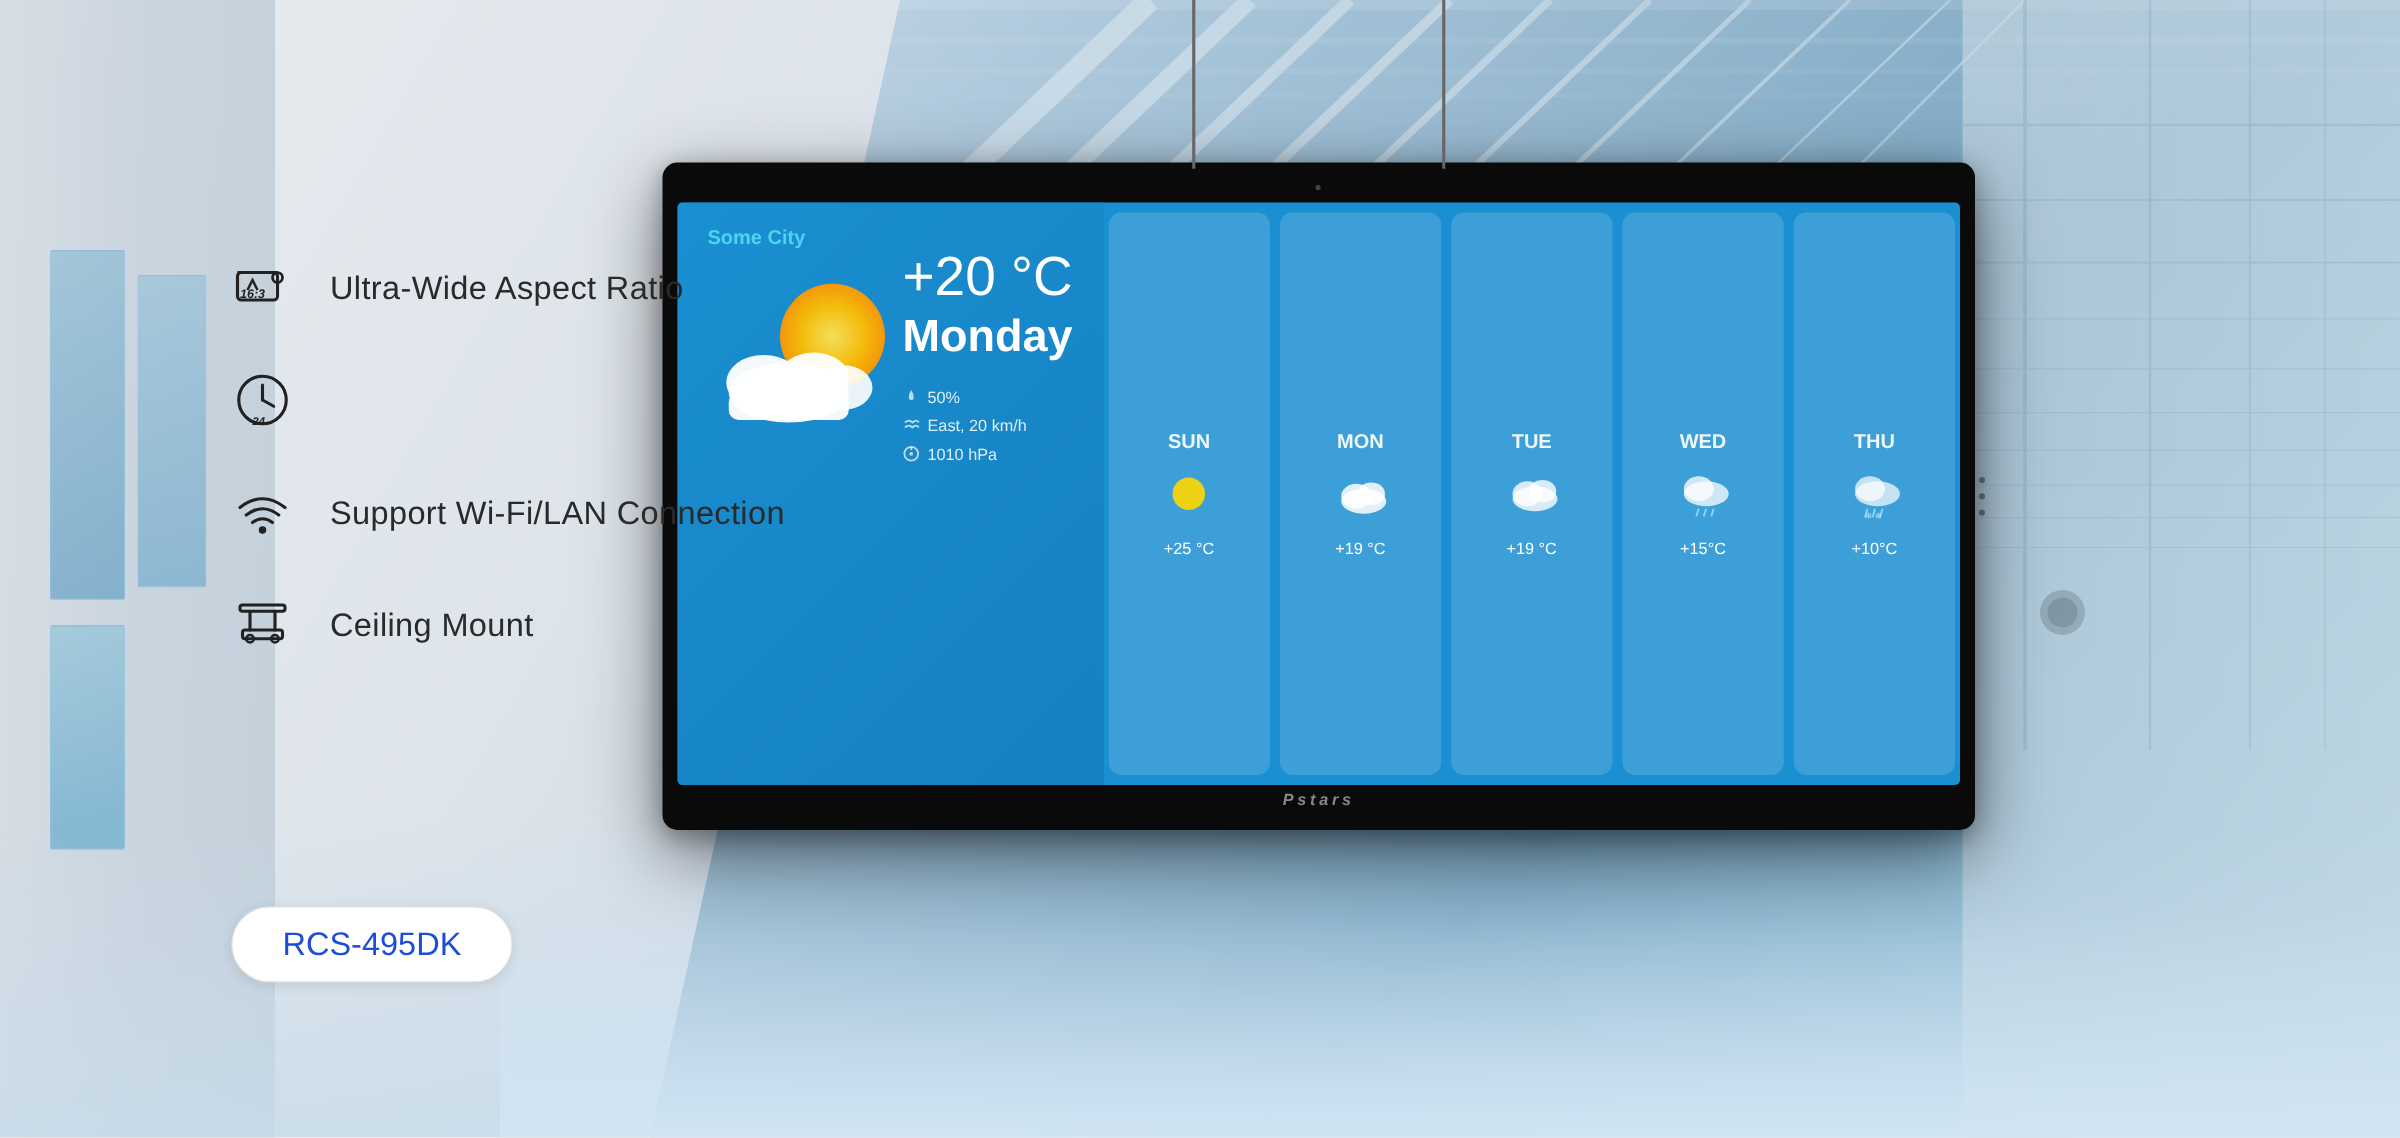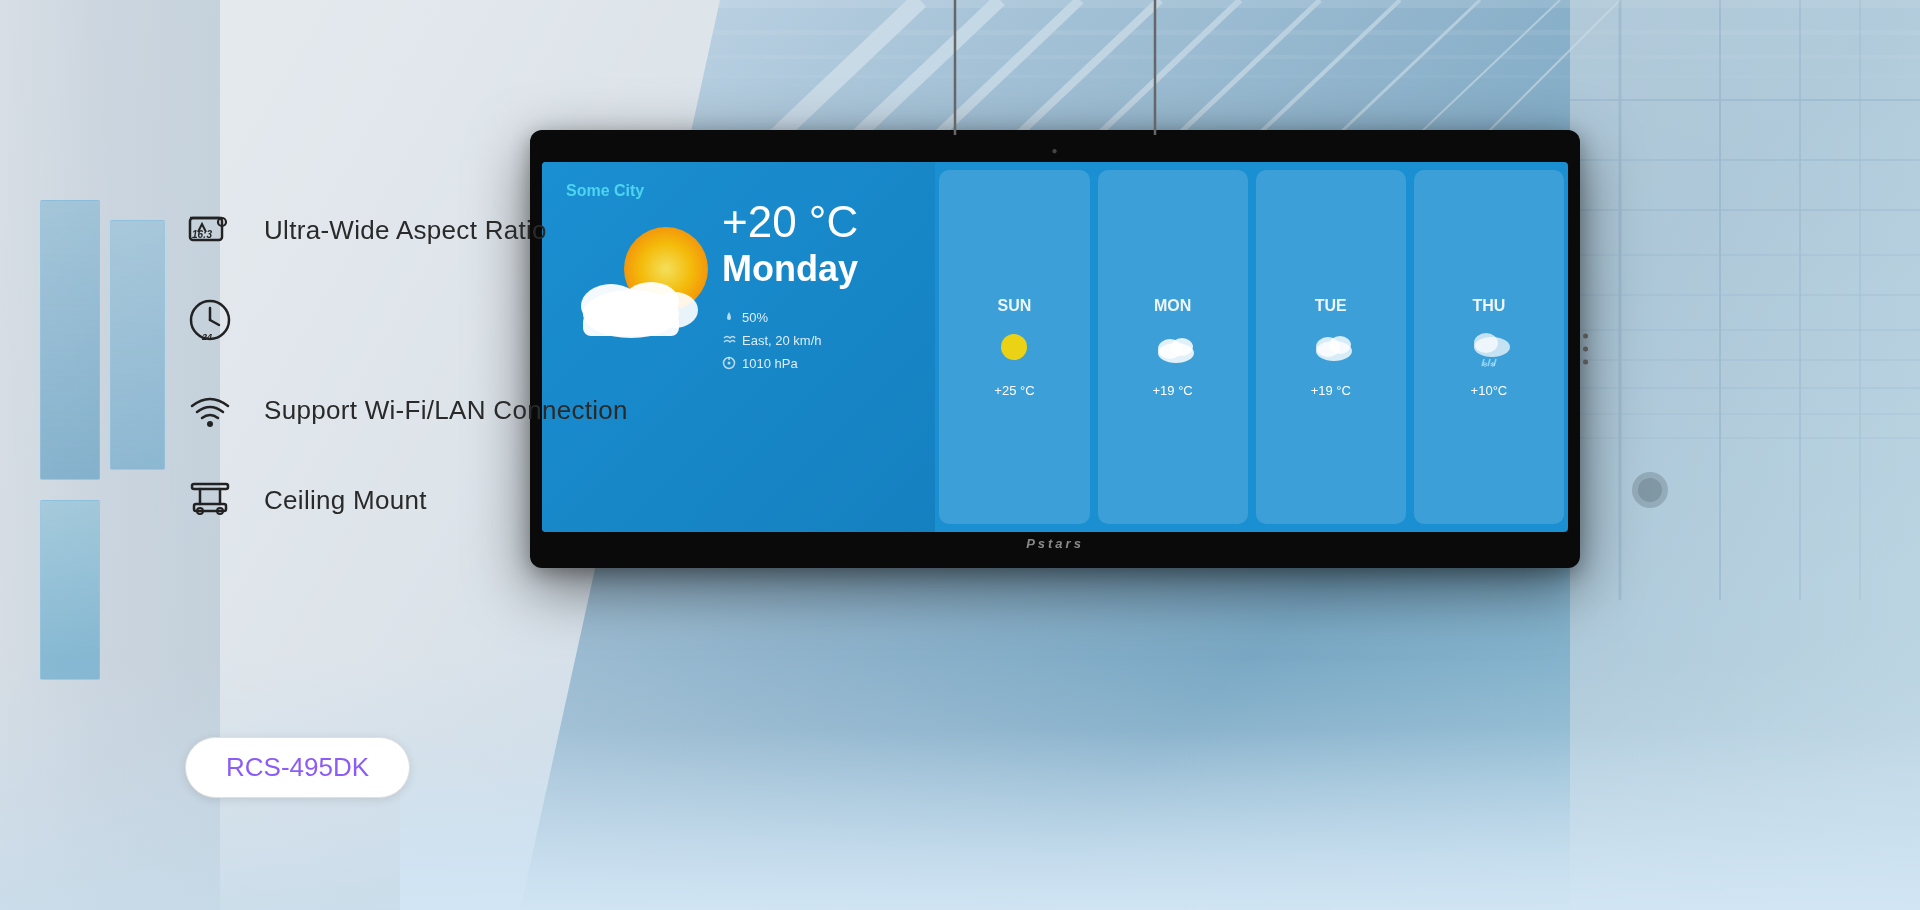--- a/index.html
+++ b/index.html
@@ -114,27 +114,27 @@
       font-size: 26px;
       color: #2a2a2a;
       font-weight: 400;
       letter-spacing: 0.3px;
     }
 
     
     .model-badge {
       position: absolute;
       left: 185px;
-      bottom: 112px;
+      bottom: 124px;
       background: white;
       border-radius: 40px;
       padding: 14px 40px;
       font-size: 26px;
       font-weight: 500;
-      color: #8b5cf6;
+      color: #1d4ed8;
       box-shadow: 0 2px 10px rgba(0,0,0,0.1);
       z-index: 10;
       border: 1.5px solid #e0e0e0;
     }
 
     
     .monitor-container {
       position: absolute;
       left: 530px;
       top: 130px;
@@ -155,21 +155,21 @@
       height: 16px;
       display: flex;
       align-items: center;
       justify-content: center;
       margin-bottom: 4px;
     }
 
     .monitor-screen {
       background: #1a8fd1;
       border-radius: 4px;
-      height: 370px;
+      height: 466px;
       overflow: hidden;
       display: flex;
       position: relative;
     }
 
     
     .weather-main {
       flex: 2.5;
       background: linear-gradient(135deg, #1a8fd1 0%, #1580c0 100%);
       padding: 20px 24px;
@@ -497,20 +497,31 @@
       <div class="forecast-panel">
         <div class="forecast-day-label">TUE</div>
         <svg width="50" height="36">
           <ellipse cx="28" cy="20" rx="18" ry="10" fill="white" opacity="0.8"></ellipse>
           <ellipse cx="22" cy="16" rx="12" ry="10" fill="white" opacity="0.8"></ellipse>
           <ellipse cx="34" cy="14" rx="11" ry="9" fill="white" opacity="0.8"></ellipse>
         </svg>
         <div class="forecast-temp">+19 °C</div>
       </div>
 
+      <div class="forecast-panel">
+        <div class="forecast-day-label">WED</div>
+        <svg width="50" height="36">
+          <ellipse cx="28" cy="16" rx="18" ry="10" fill="rgba(255,255,255,0.75)"></ellipse>
+          <ellipse cx="22" cy="12" rx="12" ry="10" fill="rgba(255,255,255,0.75)"></ellipse>
+          <line x1="22" y1="28" x2="20" y2="34" stroke="rgba(150,220,255,0.9)" stroke-width="1.5"></line>
+          <line x1="28" y1="28" x2="26" y2="34" stroke="rgba(150,220,255,0.9)" stroke-width="1.5"></line>
+          <line x1="34" y1="28" x2="32" y2="34" stroke="rgba(150,220,255,0.9)" stroke-width="1.5"></line>
+        </svg>
+        <div class="forecast-temp">+15°C</div>
+      </div>
 
       <div class="forecast-panel">
         <div class="forecast-day-label">THU</div>
         <svg width="50" height="36">
           <ellipse cx="28" cy="16" rx="18" ry="10" fill="rgba(255,255,255,0.7)"></ellipse>
           <ellipse cx="22" cy="12" rx="12" ry="10" fill="rgba(255,255,255,0.7)"></ellipse>
           <line x1="20" y1="28" x2="18" y2="35" stroke="rgba(150,220,255,0.9)" stroke-width="1.5"></line>
           <line x1="26" y1="28" x2="24" y2="35" stroke="rgba(150,220,255,0.9)" stroke-width="1.5"></line>
           <line x1="32" y1="28" x2="30" y2="35" stroke="rgba(150,220,255,0.9)" stroke-width="1.5"></line>
 

